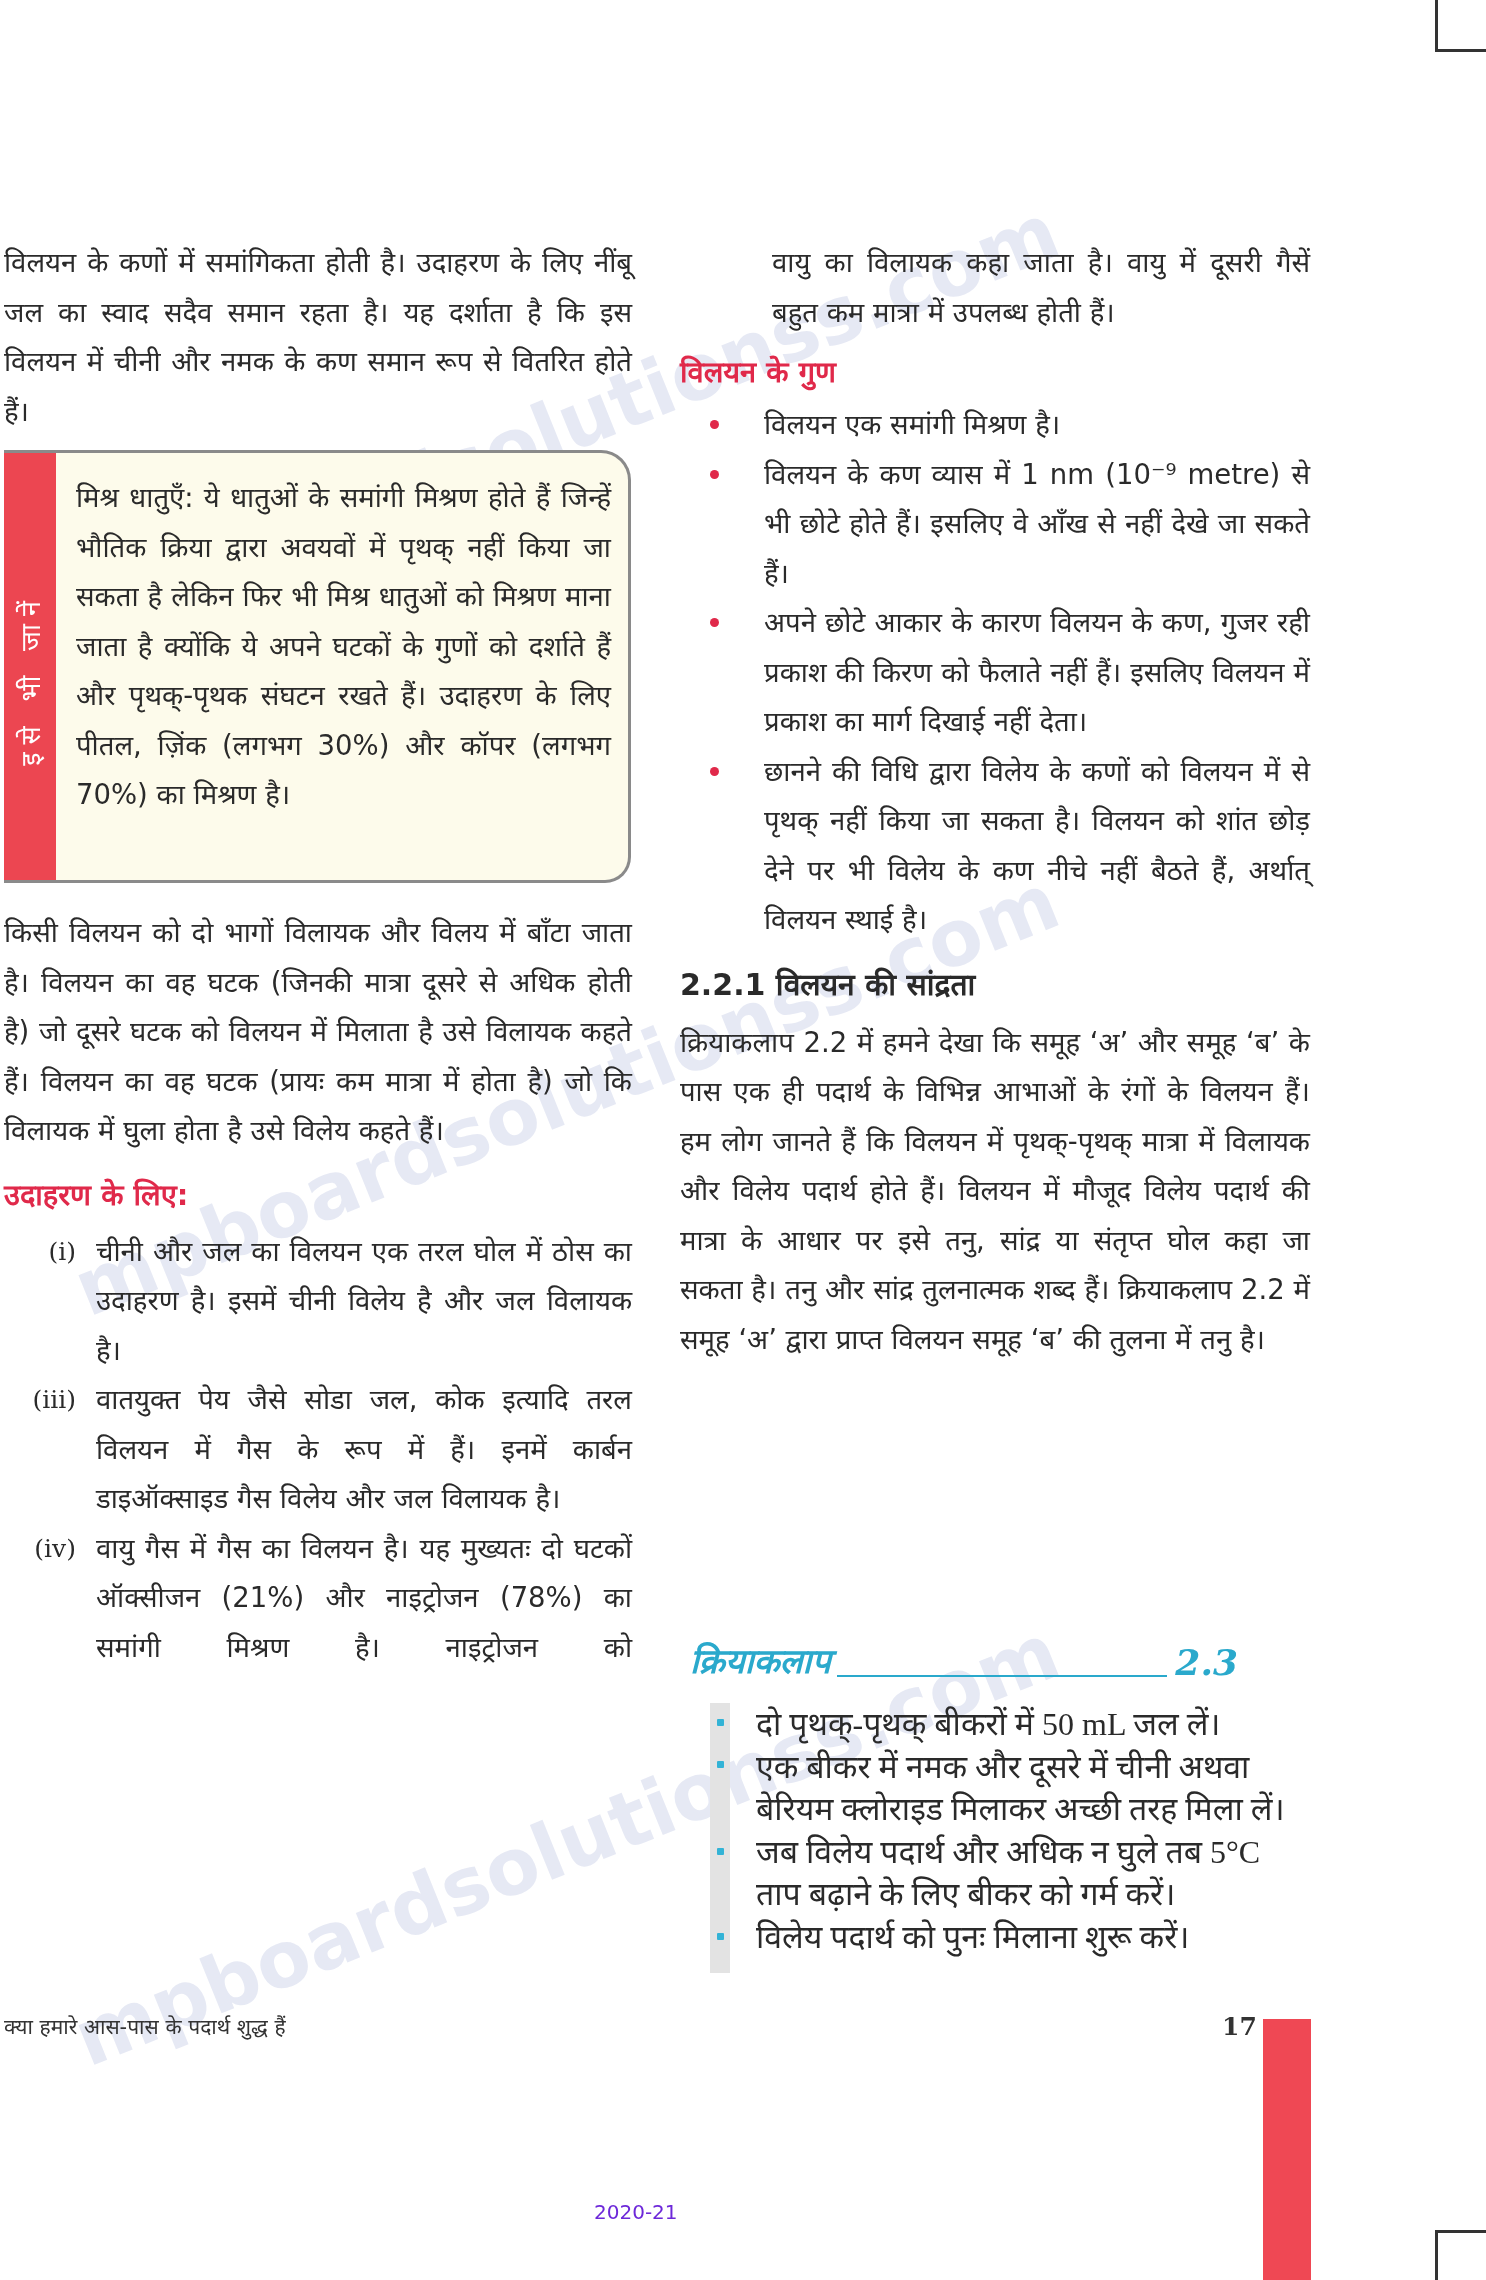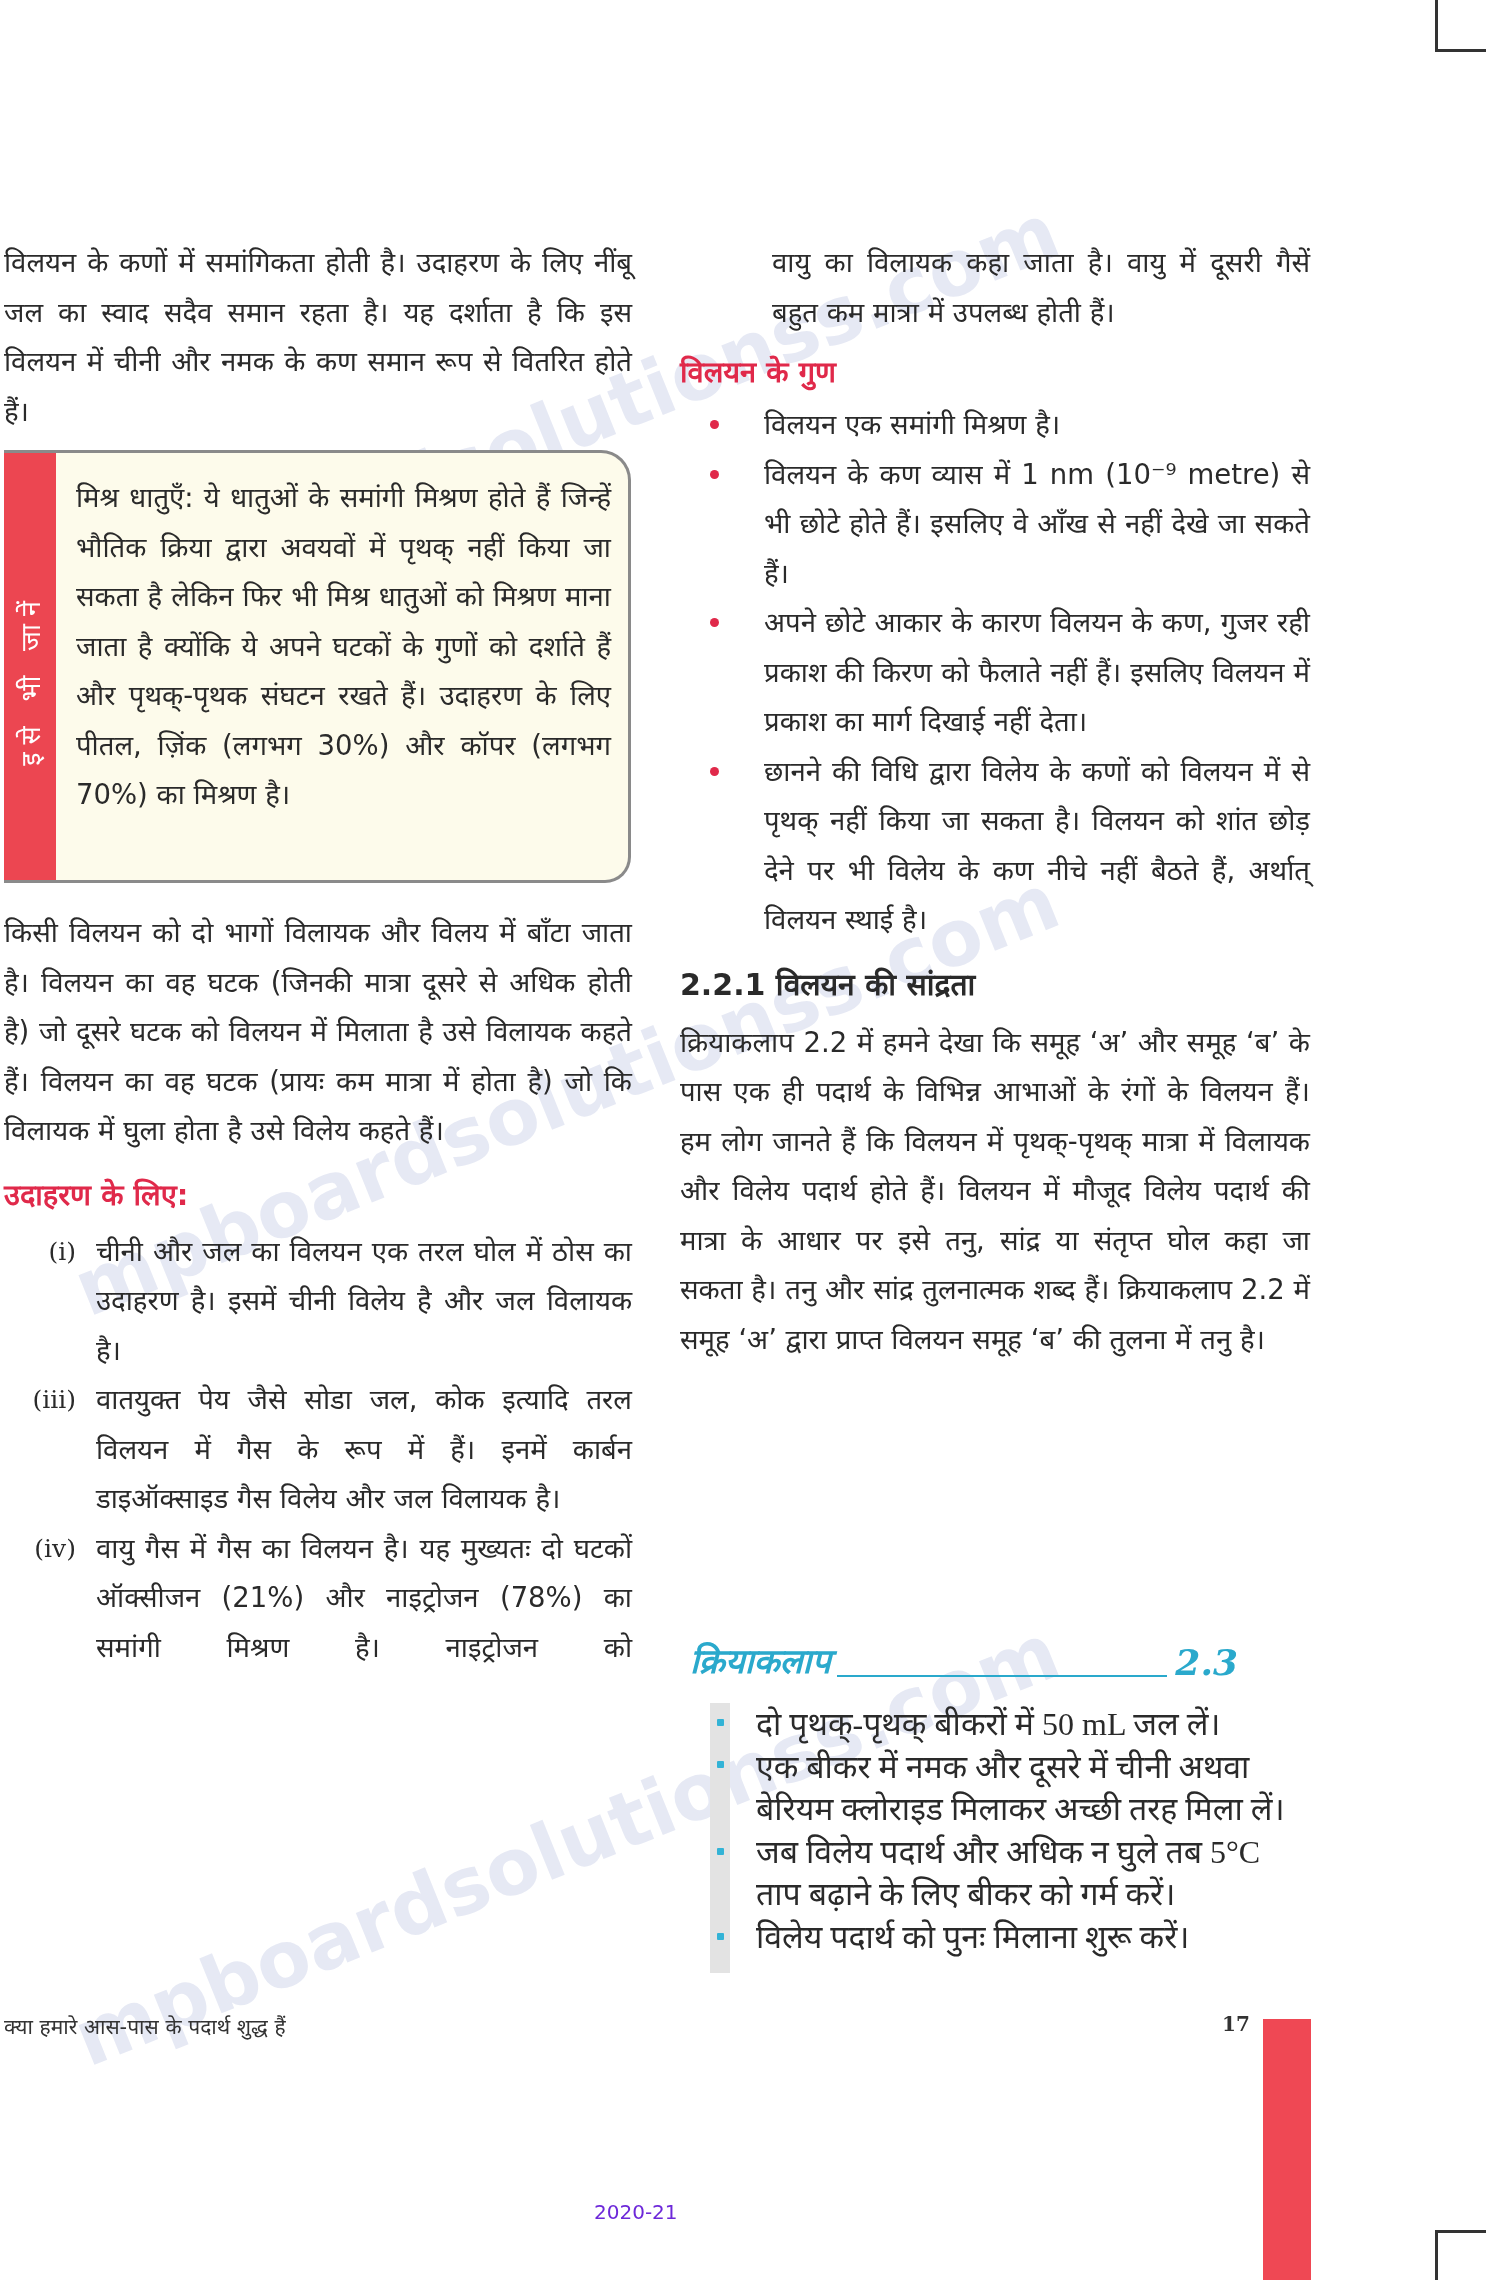--- a/index.html
+++ b/index.html
@@ -56,21 +56,21 @@
   .activity-word { color:#2aa9cc; font-style:italic; font-weight:bold; font-size:34px; }
   .activity-line { flex:1; border-bottom:2px solid #2aa9cc; margin:0 8px 6px 6px; height:1px; }
   .activity-num { color:#2aa9cc; font-style:italic; font-weight:bold; font-size:36px;
                   font-family:"DejaVu Serif", serif; margin-right:72px; }
   .activity-body { position:relative; margin-top:20px; padding-left:66px; }
   .activity-rail { position:absolute; left:20px; top:0; width:20px; height:270px; background:#e3e3e3; }
   .act-dot { position:absolute; left:27px; width:7px; height:7px; background:#33b3d6; border-radius:1px; }
   .activity-body .p { font-size:32px; line-height:42.5px; text-align:left;font-family:Liberation Serif, serif; }
 
   .footer-title { position:absolute; left:4px; top:2012px; font-size:21px; color:#333; }
-  .page-num { position:absolute; left:1222px; top:2012px; font-size:20px; font-weight:bold; font-family:"DejaVu Serif", serif; color:#333; }
+  .page-num { position:absolute; left:1222px; top:2012px; font-size:25px; font-weight:bold; font-family:"DejaVu Serif", serif; color:#333; }
   .page-bar { position:absolute; left:1263px; top:2019px; width:48px; height:270px; background:#ef4854; }
   .year { position:absolute; left:594px; top:2200px; font-size:20px; color:#6d28d9; }
 
   .watermark { position:absolute; color:rgba(80,100,180,0.14); font-weight:bold; font-size:78px;
                transform:rotate(-22deg); white-space:nowrap; pointer-events:none; }
 </style>
 </head>
 <body>
 
 <div class="crop-mark crop-tr"></div>

